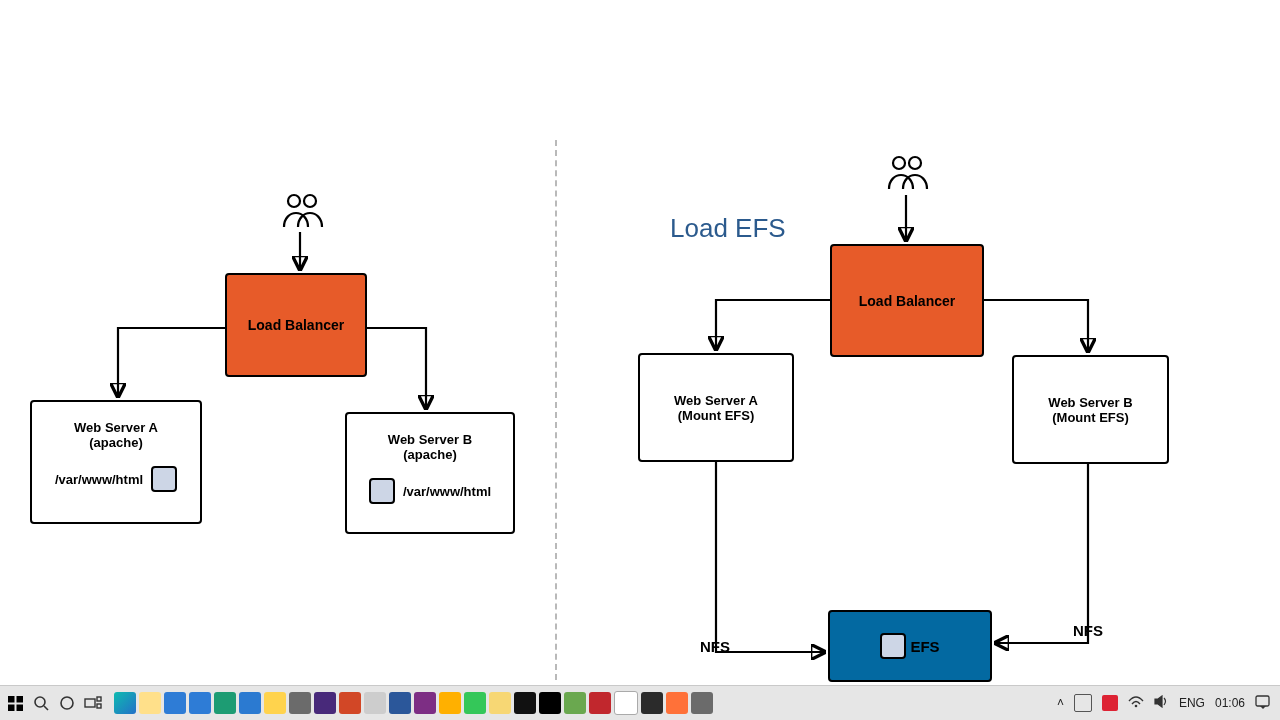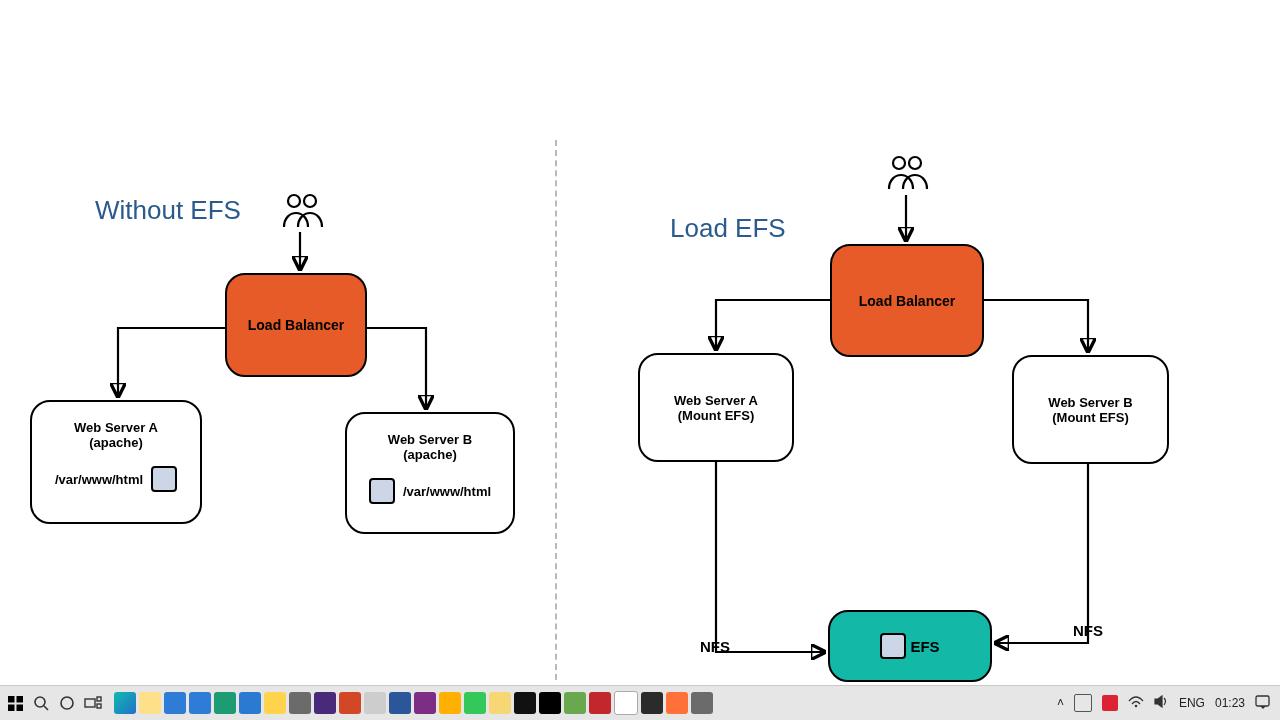--- a/index.html
+++ b/index.html
@@ -8,26 +8,26 @@
   
   .title{position:absolute;left:0;right:0;top:40px;text-align:center;font-size:46px;color:#111;font-weight:400}
 
   
   .sect-label{position:absolute;font-size:26px;color:#2b5a8d}
 
   
   .divider{position:absolute;top:140px;bottom:40px;width:0;border-left:2px dashed #b9b9b9}
 
   
-  .box{position:absolute;border:2.5px solid #000;border-radius:20px;box-sizing:border-box;text-align:right;display:flex;flex-direction:column;justify-content:center;align-items:center;font-weight:700}
+  .box{position:absolute;border:2.5px solid #000;border-radius:4px;box-sizing:border-box;text-align:right;display:flex;flex-direction:column;justify-content:center;align-items:center;font-weight:700}
   .lb{background:#E75B29;font-size:14px}
   .srv{background:#fff;font-size:13px;padding:8px 6px;}
   .srv .sub{font-weight:700}
   .srv .path{font-family:"Segoe UI",Arial,sans-serif;font-weight:700;margin-top:16px;display:flex;align-items:center;gap:8px}
-  .efs{background:#14b8a6;color:#000;font-size:15px;display:flex;flex-direction:row;gap:4px;justify-content:center;align-items:center}
+  .efs{background:#0369a1;color:#000;font-size:15px;display:flex;flex-direction:row;gap:4px;justify-content:center;align-items:center}
 
   
   .disk{width:22px;height:22px;border:2.5px solid #000;border-radius:4px;background:#cdd6e6;display:inline-block}
 
   
   .users{position:absolute}
   .users svg{stroke:#000;fill:none;stroke-width:2.2}
 
   
   svg.arrows{position:absolute;left:0;top:0;width:1280px;height:720px;pointer-events:none}
@@ -72,21 +72,20 @@
   .c-x{background:#6b6b6b}
 </style>
 </head>
 <body>
 
 <div class="stage">
 
 
   <div class="divider" style="left:555px"></div>
 
-  <div class="sect-label" style="left:95px;top:195px">Without EFS</div>
   <div class="sect-label" style="left:670px;top:213px">Load EFS</div>
 
   <div class="users" style="left:280px;top:193px">
     <svg width="46" height="38" viewBox="0 0 46 38">
       <circle cx="14" cy="8" r="6"></circle>
         <circle cx="30" cy="8" r="6"></circle>
       <path d="M4 34c0-9 6-14 12-14s12 5 12 14"></path>
       <path d="M18 34c0-9 6-14 12-14s12 5 12 14"></path>
     </svg>
   </div>
@@ -240,21 +239,21 @@
             <circle cx="8" cy="10" r="1.3" fill="#333" stroke="none"></circle>
           </svg>
       </span>
       <span>
         <svg width="15" height="13" viewBox="0 0 15 13" stroke="#333" fill="#333" stroke-width="1.2">
             <path d="M1 4h3l4-3v11l-4-3H1z"></path>
             <path d="M10 3q3 3 0 7" fill="none"></path>
           </svg>
       </span>
       <span>ENG</span>
-      <span>01:23</span>
+      <span>01:06</span>
       <span>
         <svg width="15" height="14" viewBox="0 0 15 14" stroke="#333" fill="none" stroke-width="1.3">
             <rect x="1" y="1" width="13" height="10" rx="1.5"></rect>
             <path d="M5 11l3 3 3-3" fill="#333" stroke="none"></path>
           </svg>
       </span>
     </div>
   </div>
 
 </div>

